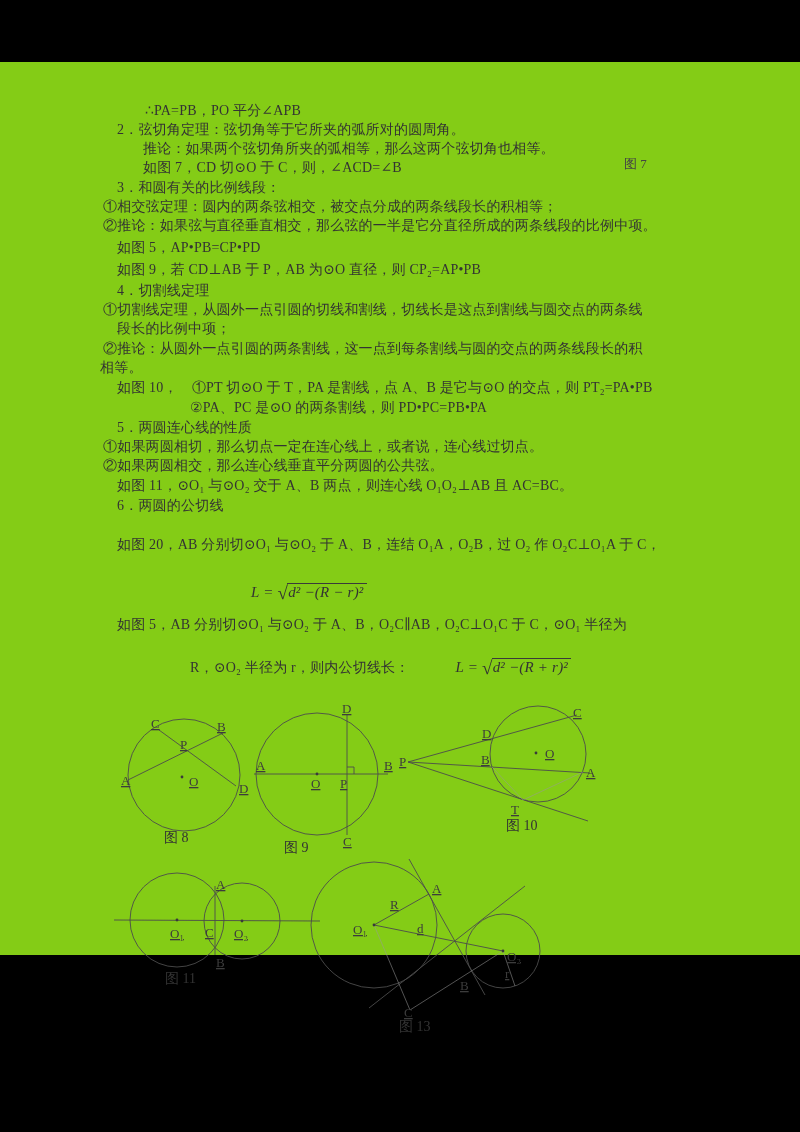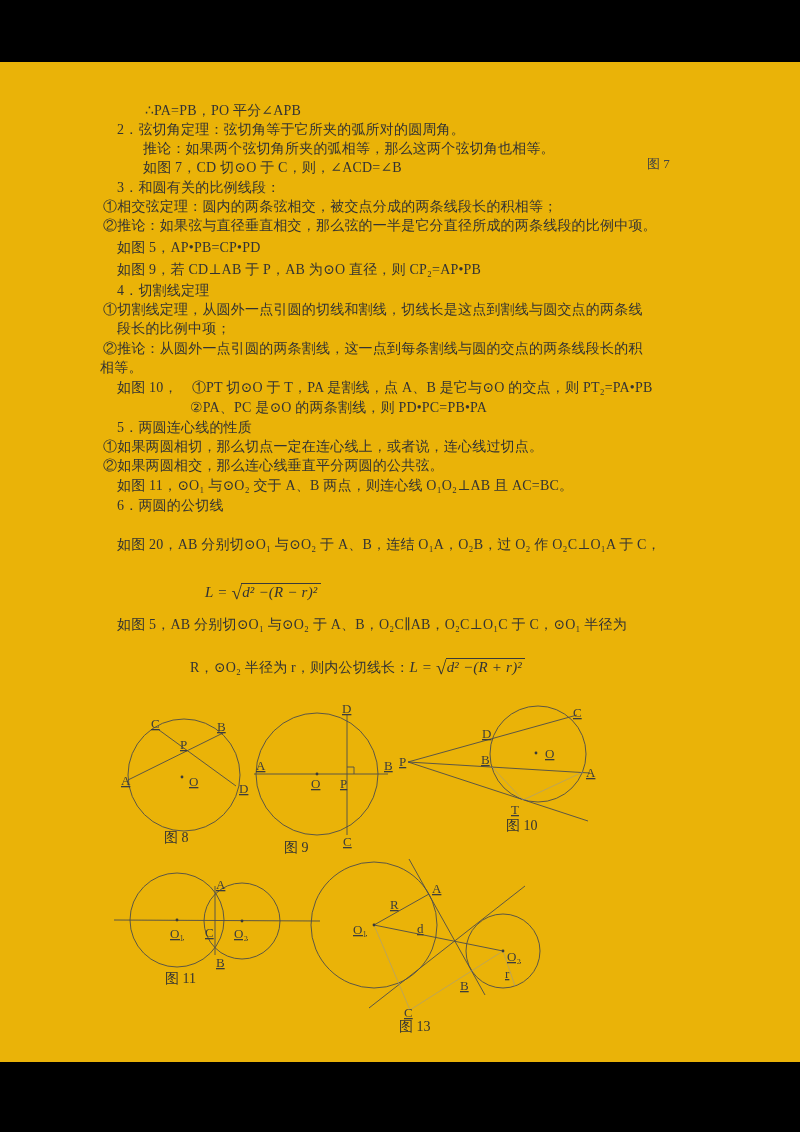--- a/index.html
+++ b/index.html
@@ -2,29 +2,29 @@
 <html><head>
 <meta charset="utf-8">
 <style>
   html,body{margin:0;padding:0;}
   body{
     width:800px;height:1132px;position:relative;background:#000;
     font-family:"Liberation Serif","DejaVu Serif",serif;overflow:hidden;
   }
   .bar{position:absolute;left:0;width:800px;background:#000;}
   .page{
-    position:absolute;left:0;top:62px;width:800px;height:1000px;
-    background:#eab308;color:#2e2e2e;
+    position:absolute;left:0;top:62px;width:800px;height:893px;
+    background:#84cc16;color:#2e2e2e;
   }
   .tline{
     position:absolute;font-size:14px;line-height:16px;color:#333;
     white-space:nowrap;letter-spacing:0.2px;
   }
   .sidefig{position:absolute;font-size:13px;color:#444;}
-  .formula{font-style:italic;font-size:15px;}
+  .formula{font-style:italic;font-size:15px;margin-left:46px;}
   .f-lhs{font-style:italic;}
   .f-sqrt{font-size:19px;font-style:normal;vertical-align:-2px;margin-right:-1px;}
   .f-rad{border-top:1.2px solid #3a3a3a;padding:0 3px 0 1px;font-style:italic;}
   .fig{position:absolute;}
   .fig svg{display:block;}
   .stroke{fill:none;stroke:#4c4c4c;stroke-width:0.9;}
   .thin{fill:none;stroke:#999;stroke-width:0.55;}
   .dot{fill:#3a3a3a;stroke:none;}
   .flbl{font-size:13px;fill:#3c3c3c;text-decoration:underline;font-family:"Liberation Serif","DejaVu Serif",serif;}
   .fcap{font-size:14px;fill:#333;text-decoration:none;font-family:"Liberation Serif","DejaVu Serif",serif;}
@@ -35,21 +35,21 @@
 <div class="bar" style="top:0;height:62px"></div>
 
 <div class="bar" style="top:1062px;height:70px"></div>
 
 <div class="page">
 
   <div class="tline" style="left:145px;top:41px">∴PA=PB，PO 平分∠APB</div>
   <div class="tline" style="left:117px;top:60px">2．弦切角定理：弦切角等于它所夹的弧所对的圆周角。</div>
   <div class="tline" style="left:143px;top:79px">推论：如果两个弦切角所夹的弧相等，那么这两个弦切角也相等。</div>
   <div class="tline" style="left:143px;top:98px">如图 7，CD 切⊙O 于 C，则，∠ACD=∠B</div>
-  <div class="sidefig" style="left:647px;top:93px">图 7</div>
+  <div class="sidefig" style="left:624px;top:93px">图 7</div>
   <div class="tline" style="left:117px;top:118px">3．和圆有关的比例线段：</div>
   <div class="tline" style="left:103px;top:137px">①相交弦定理：圆内的两条弦相交，被交点分成的两条线段长的积相等；</div>
   <div class="tline" style="left:103px;top:156px">②推论：如果弦与直径垂直相交，那么弦的一半是它分直径所成的两条线段的比例中项。</div>
   <div class="tline" style="left:117px;top:178px">如图 5，AP•PB=CP•PD</div>
   <div class="tline" style="left:117px;top:200px">如图 9，若 CD⊥AB 于 P，AB 为⊙O 直径，则 CP₂=AP•PB</div>
   <div class="tline" style="left:117px;top:221px">4．切割线定理</div>
   <div class="tline" style="left:103px;top:240px">①切割线定理，从圆外一点引圆的切线和割线，切线长是这点到割线与圆交点的两条线</div>
   <div class="tline" style="left:117px;top:259px">段长的比例中项；</div>
   <div class="tline" style="left:103px;top:279px">②推论：从圆外一点引圆的两条割线，这一点到每条割线与圆的交点的两条线段长的积</div>
   <div class="tline" style="left:100px;top:298px">相等。</div>

